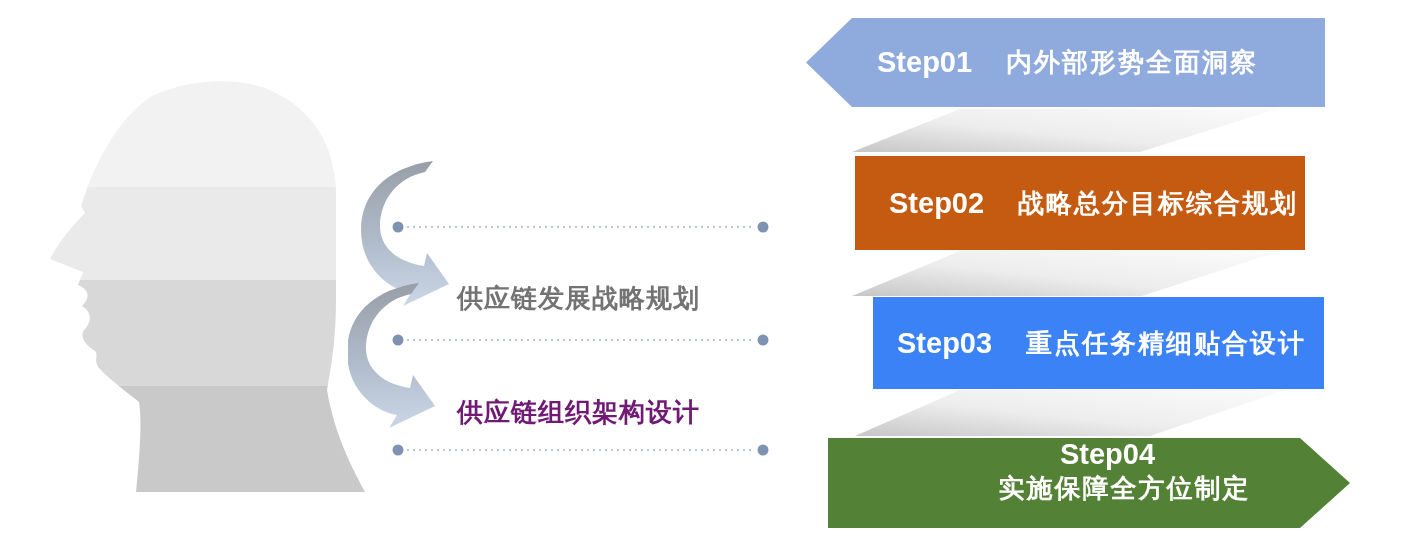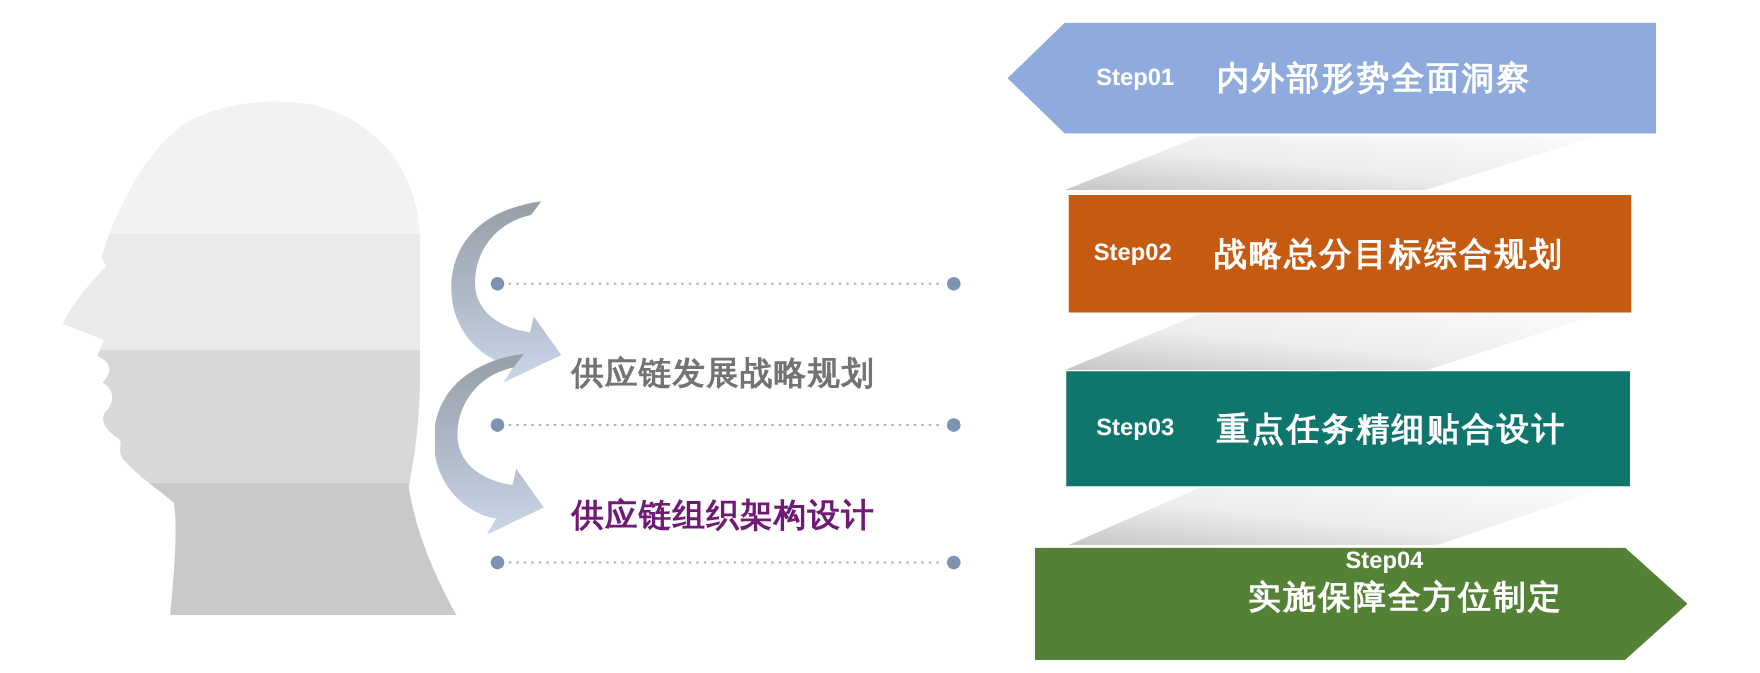--- a/index.html
+++ b/index.html
@@ -11,25 +11,25 @@
   
   .plan-label{
     position:absolute;left:457px;font-size:26px;font-weight:bold;
     letter-spacing:1px;white-space:nowrap;
   }
   
   .banner{
     position:absolute;display:flex;align-items:center;box-sizing:border-box;
     color:#ffffff;font-weight:bold;white-space:nowrap;z-index:2;
   }
-  .banner .num{font-size:19px;}
+  .banner .num{font-size:29px;}
   .banner .title{font-size:26px;letter-spacing:2px;margin-left:34px;}
   .banner-1{left:806px;top:18px;width:519px;height:89px;padding-left:71px;
     clip-path:polygon(46px 0,100% 0,100% 100%,46px 100%,0 50%);}
-  .banner-2{left:855px;top:156px;width:450px;height:94px;padding-left:20px;}
+  .banner-2{left:855px;top:156px;width:450px;height:94px;padding-left:34px;}
   .banner-3{left:853px;top:297px;width:451px;height:92px;padding-left:24px;}
   .banner-4{left:828px;top:438px;width:522px;height:90px;padding-left:37px;
     clip-path:polygon(0 0,472px 0,100% 50%,472px 100%,0 100%);flex-direction:column;}
   svg{display:block;}
   .layer1{z-index:1;}
 </style>
 </head>
 <body>
 
 <div class="stage">
@@ -111,21 +111,21 @@
   </svg>
 
   <div class="banner banner-1" style="background: rgb(143, 170, 220);">
     <span class="num">Step01</span>
     <span class="title">内外部形势全面洞察</span>
   </div>
   <div class="banner banner-2" style="background: rgb(197, 90, 17);">
     <span class="num">Step02</span>
     <span class="title">战略总分目标综合规划</span>
   </div>
-  <div class="banner banner-3" style="background: #0f766e;">
+  <div class="banner banner-3" style="background: #3b82f6; margin-left: 20px;">
     <span class="num">Step03</span>
     <span class="title">重点任务精细贴合设计</span>
   </div>
   <div class="banner banner-4" style="background: rgb(83, 129, 53);">
     <span class="num">Step04</span>
     <span class="title">实施保障全方位制定</span>
   </div>
 
 </div>
 

